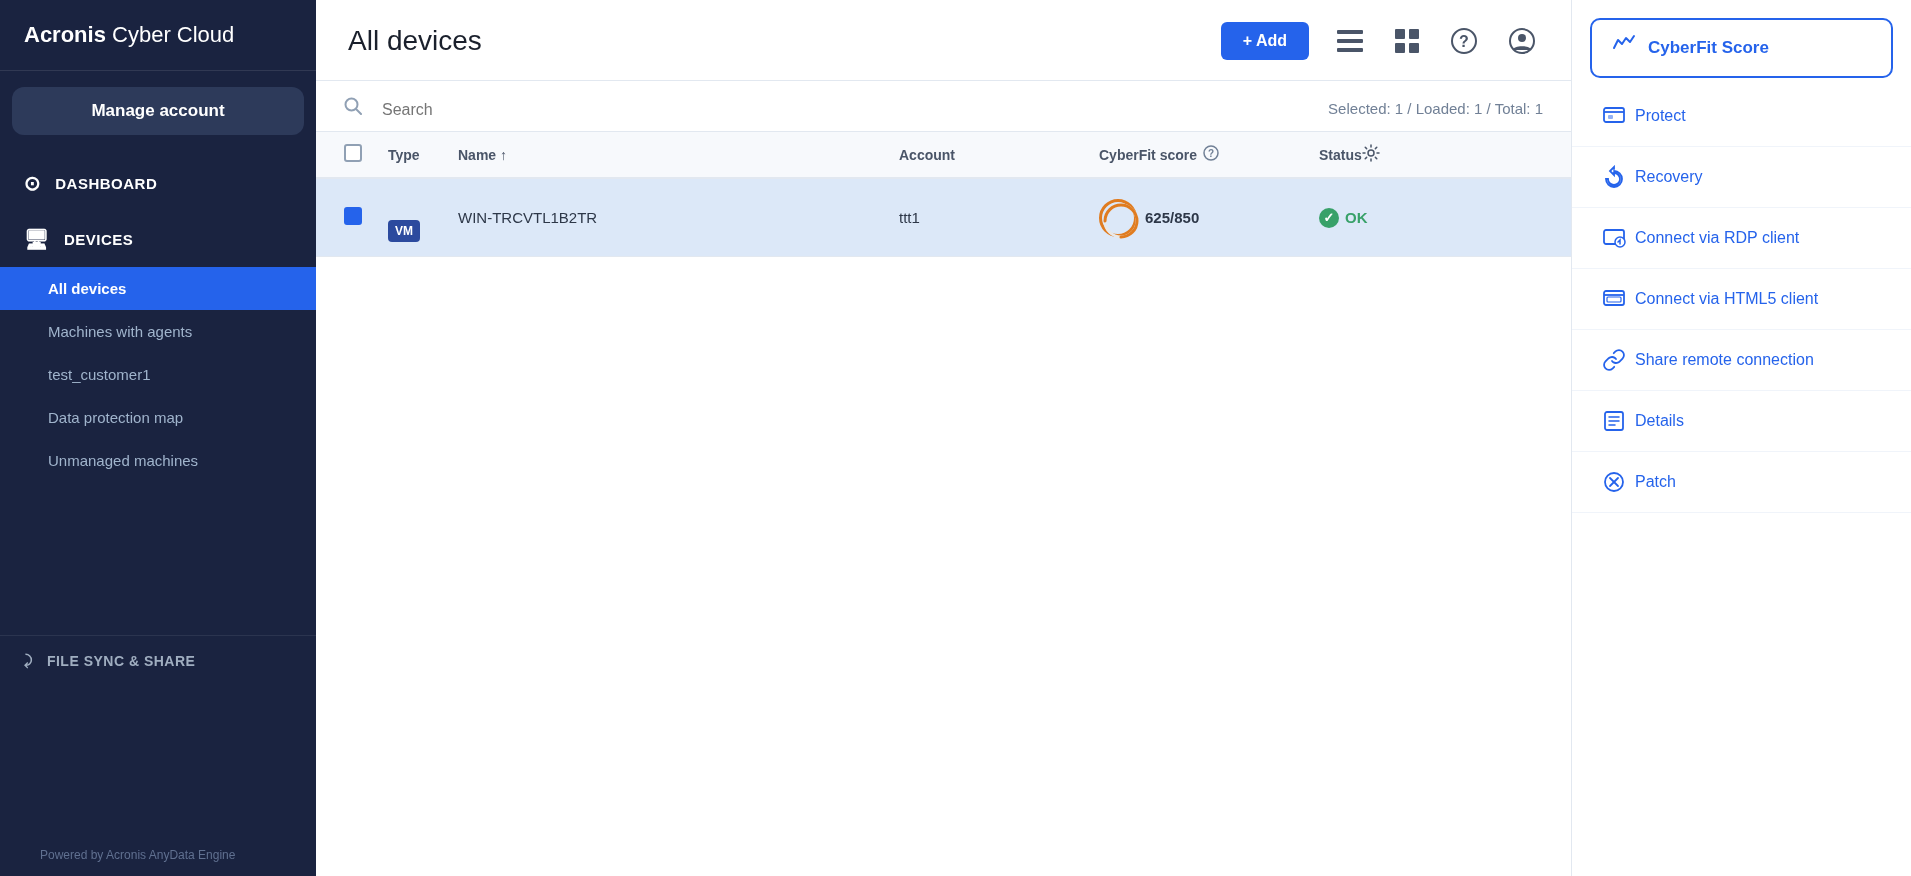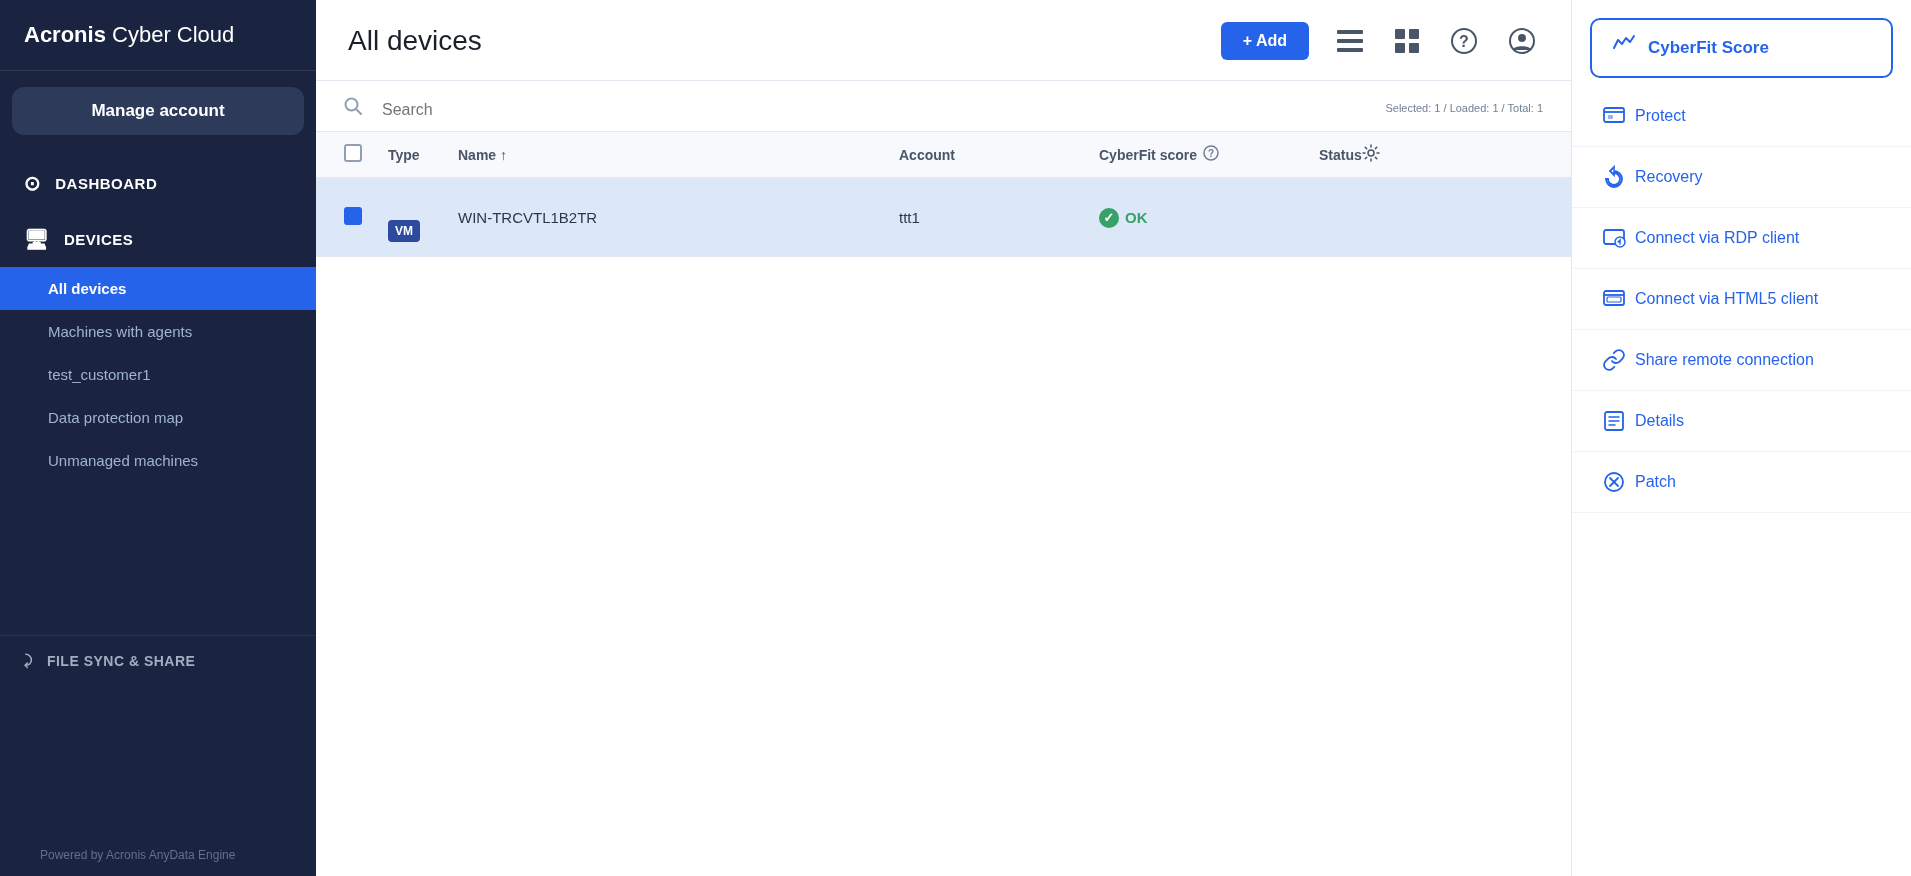--- a/index.html
+++ b/index.html
@@ -161,21 +161,21 @@
     }
     .search-box input {
       border: none;
       outline: none;
       font-size: 16px;
       color: #4a5568;
       background: transparent;
       width: 220px;
     }
     .selection-info {
-      font-size: 11px;
+      font-size: 15px;
       color: #718096;
     }
     .table-header {
       display: grid;
       grid-template-columns: 44px 70px 1fr 200px 220px 180px 44px;
       align-items: center;
       padding: 12px 28px;
       background: #f7f9fc;
       border-bottom: 2px solid #e2e8f0;
       font-size: 14px;
@@ -441,20 +441,31 @@
     <div class="table-row-data">
       <div>
         <span class="checkbox-custom checked"></span>
       </div>
       <div>
         <span class="vm-badge">VM</span>
       </div>
       <div style="font-weight:500;">WIN-TRCVTL1B2TR</div>
       <div>ttt1</div>
       <div>
+        <div class="cyberfit-score">
+          <div class="cyberfit-circle">
+            <svg width="38" height="38" viewBox="0 0 38 38" style="position:absolute;top:0;left:0;">
+              <circle cx="19" cy="19" r="16" fill="none" stroke="#e8e8e8" stroke-width="3"></circle>
+              <circle cx="19" cy="19" r="16" fill="none" stroke="#e07c20" stroke-width="3" stroke-dasharray="75 25" stroke-dashoffset="25" stroke-linecap="round" transform="rotate(-90 19 19)"></circle>
+            </svg>
+          </div>
+          <span><span>625</span>/<span>850</span></span>
+        </div>
+      </div>
+      <div>
         <div class="status-ok">
           <div class="check-circle">✓</div>
           <span>OK</span>
         </div>
       </div>
       <div></div>
     </div>
   </div>
 </div>
 

